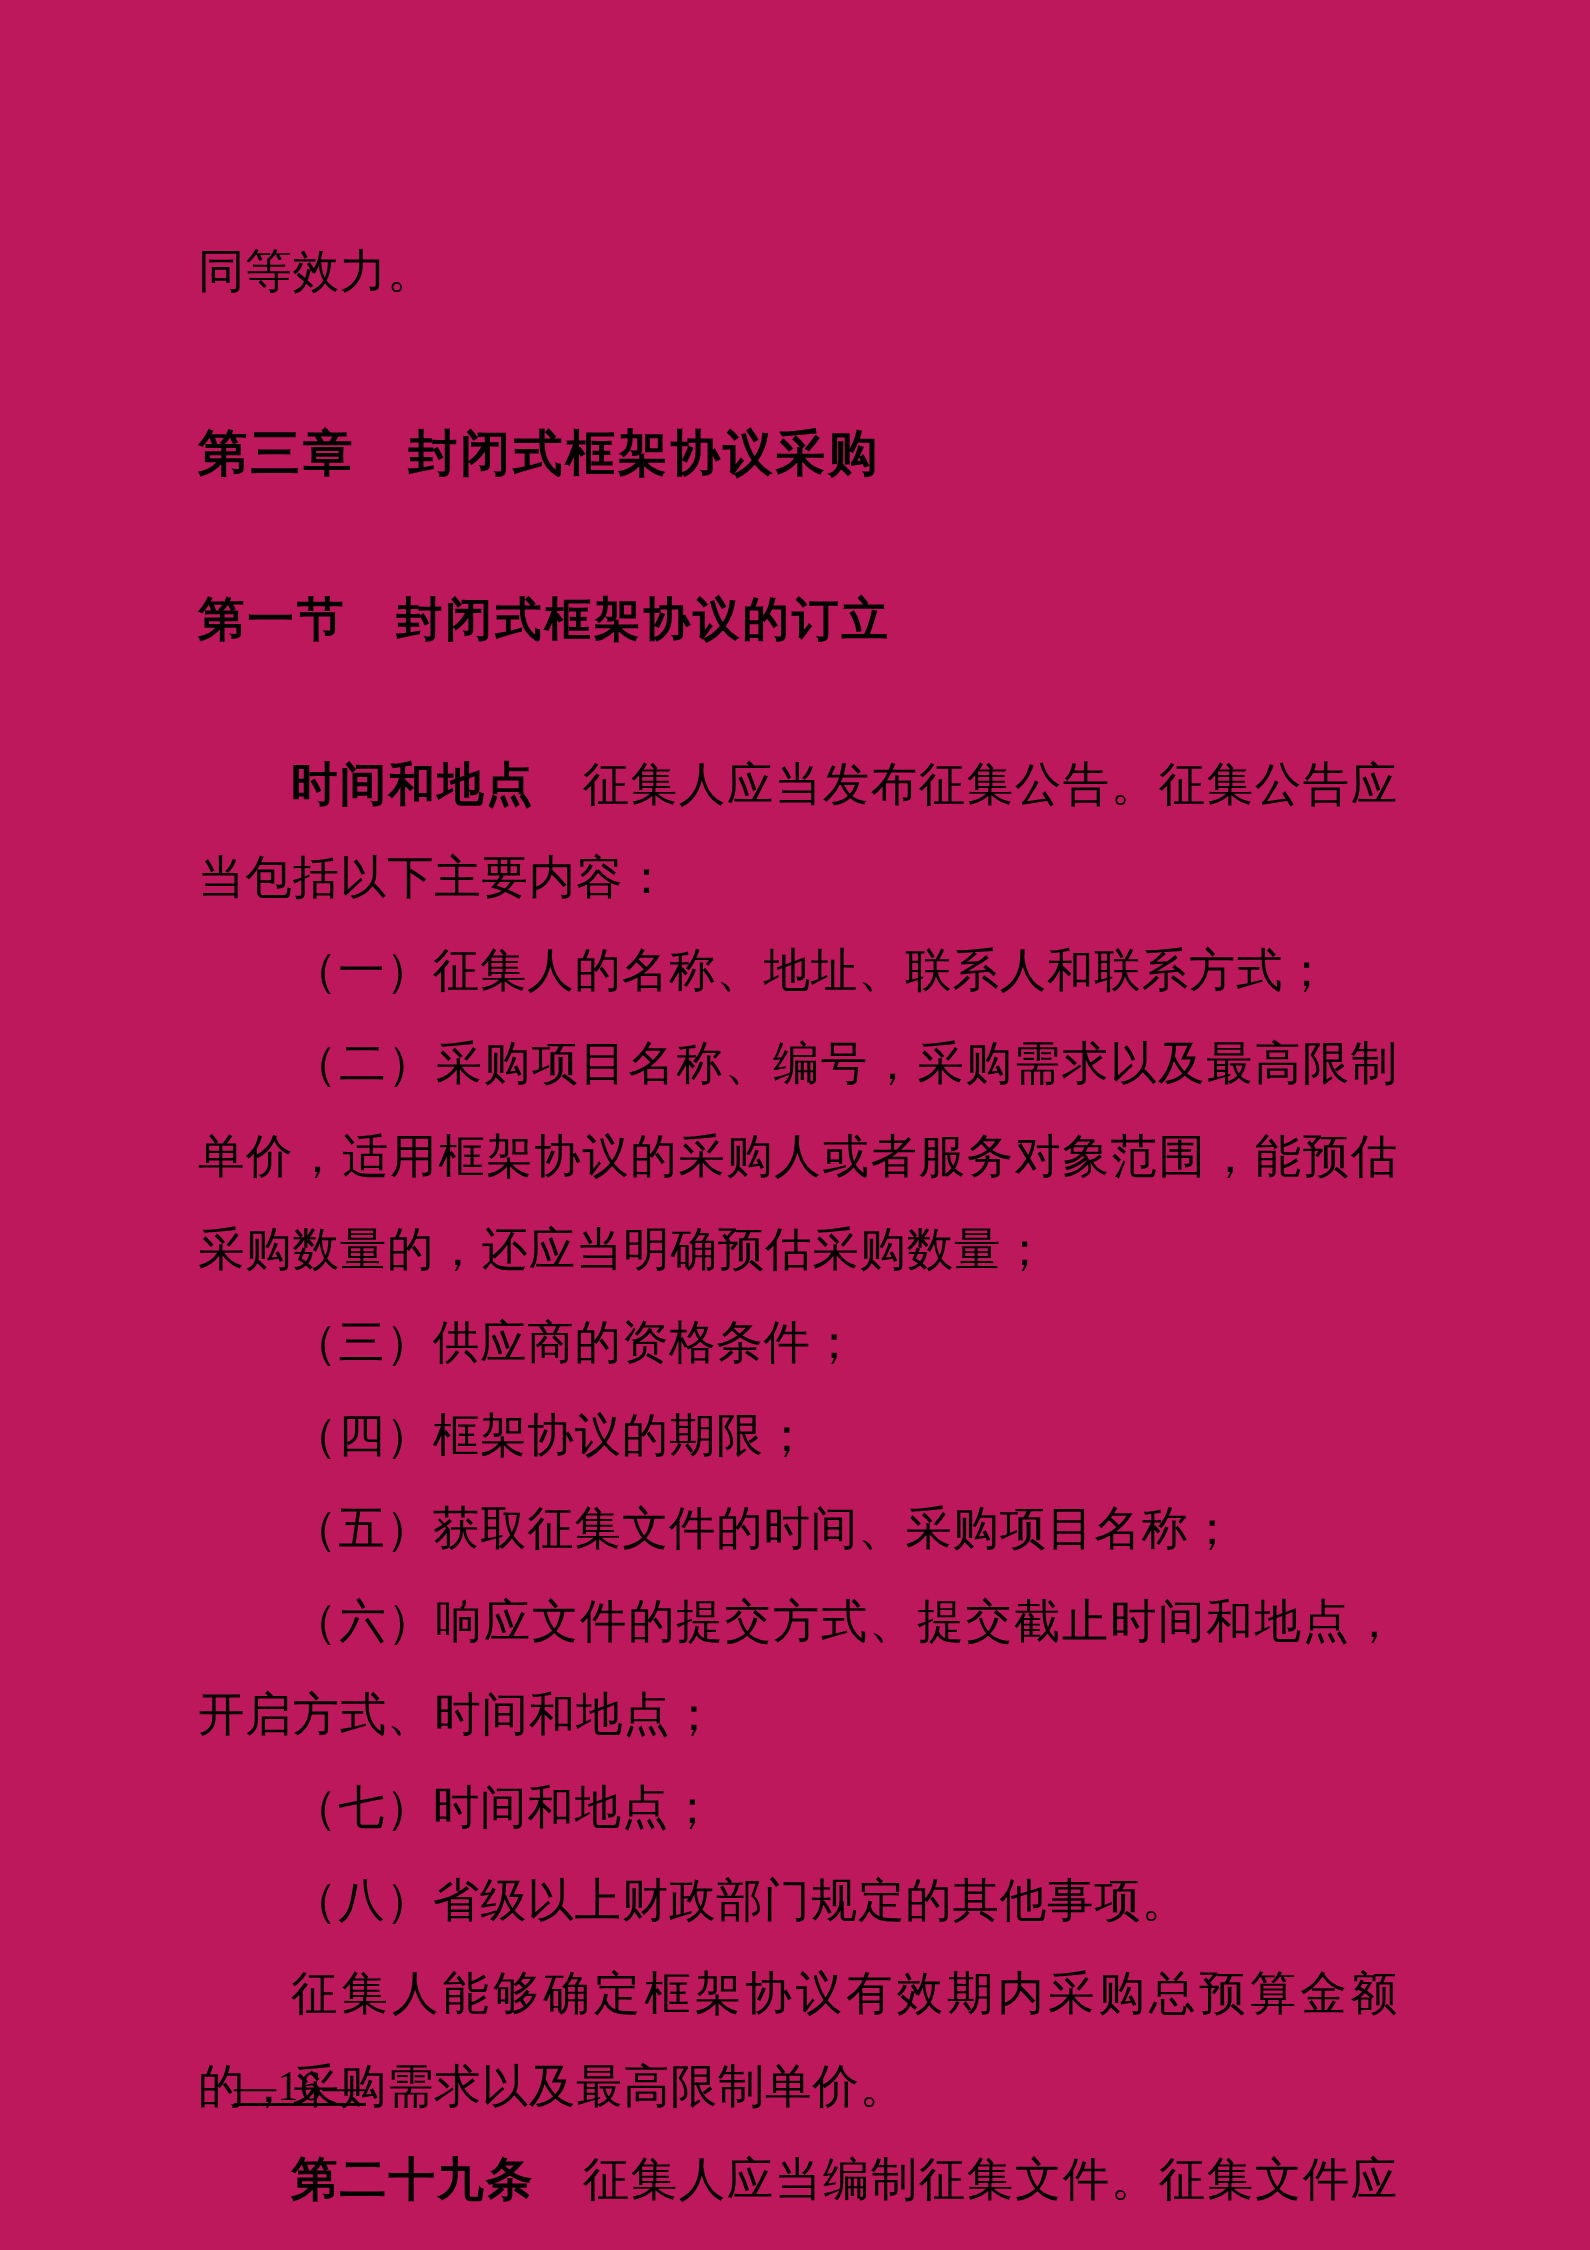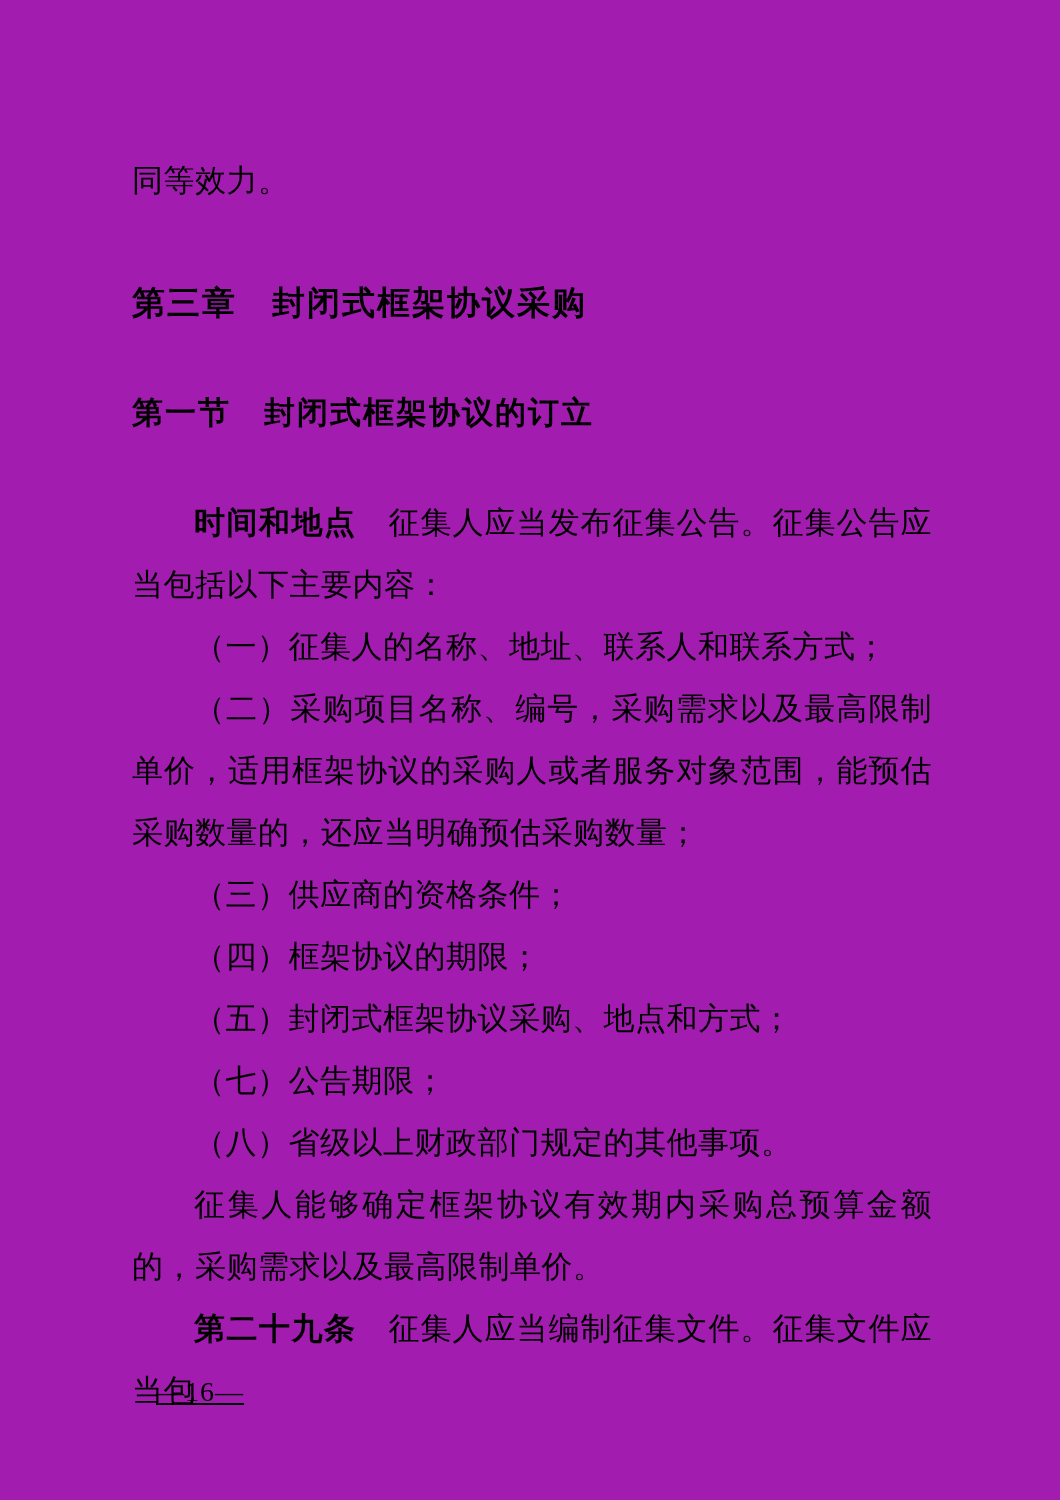--- a/index.html
+++ b/index.html
@@ -4,21 +4,21 @@
 <style>
   html, body {
     margin: 0;
     padding: 0;
     background: #ffffff;
   }
   .page {
     position: relative;
     width: 1060px;
     height: 1500px;
-    background: #a21caf;
+    background: #be185d;
     font-family: "Liberation Serif", "DejaVu Serif", serif;
     color: #000000;
     overflow: hidden;
   }
   .content {
     position: absolute;
     left: 132px;
     top: 150px;
     width: 800px;
   }
@@ -86,22 +86,23 @@
     <h2 class="section-title">第一节　封闭式框架协议的订立</h2>
 
     <div class="gap-md"></div>
 
     <p class="para indent2"><span class="art-label">时间和地点</span><span>　征集人应当发布征集公告。征集公告应当包括以下主要内容：</span></p>
 
     <p class="para indent2">（一）征集人的名称、地址、联系人和联系方式；</p>
     <p class="para indent2">（二）采购项目名称、编号，采购需求以及最高限制单价，适用框架协议的采购人或者服务对象范围，能预估采购数量的，还应当明确预估采购数量；</p>
     <p class="para indent2">（三）供应商的资格条件；</p>
     <p class="para indent2">（四）框架协议的期限；</p>
-    <p class="para indent2">（五）封闭式框架协议采购、地点和方式；</p>
-    <p class="para indent2">（七）公告期限；</p>
+    <p class="para indent2">（五）获取征集文件的时间、采购项目名称；</p>
+    <p class="para indent2">（六）响应文件的提交方式、提交截止时间和地点，开启方式、时间和地点；</p>
+    <p class="para indent2">（七）时间和地点；</p>
     <p class="para indent2">（八）省级以上财政部门规定的其他事项。</p>
 
     <p class="para indent2">征集人能够确定框架协议有效期内采购总预算金额的，采购需求以及最高限制单价。</p>
 
     <p class="para indent2"><span class="art-label">第二十九条</span><span>　征集人应当编制征集文件。征集文件应当包</span></p>
 
   </div>
 
   <div class="page-number"><span class="pn-inner">—16—</span></div>
 </div>

